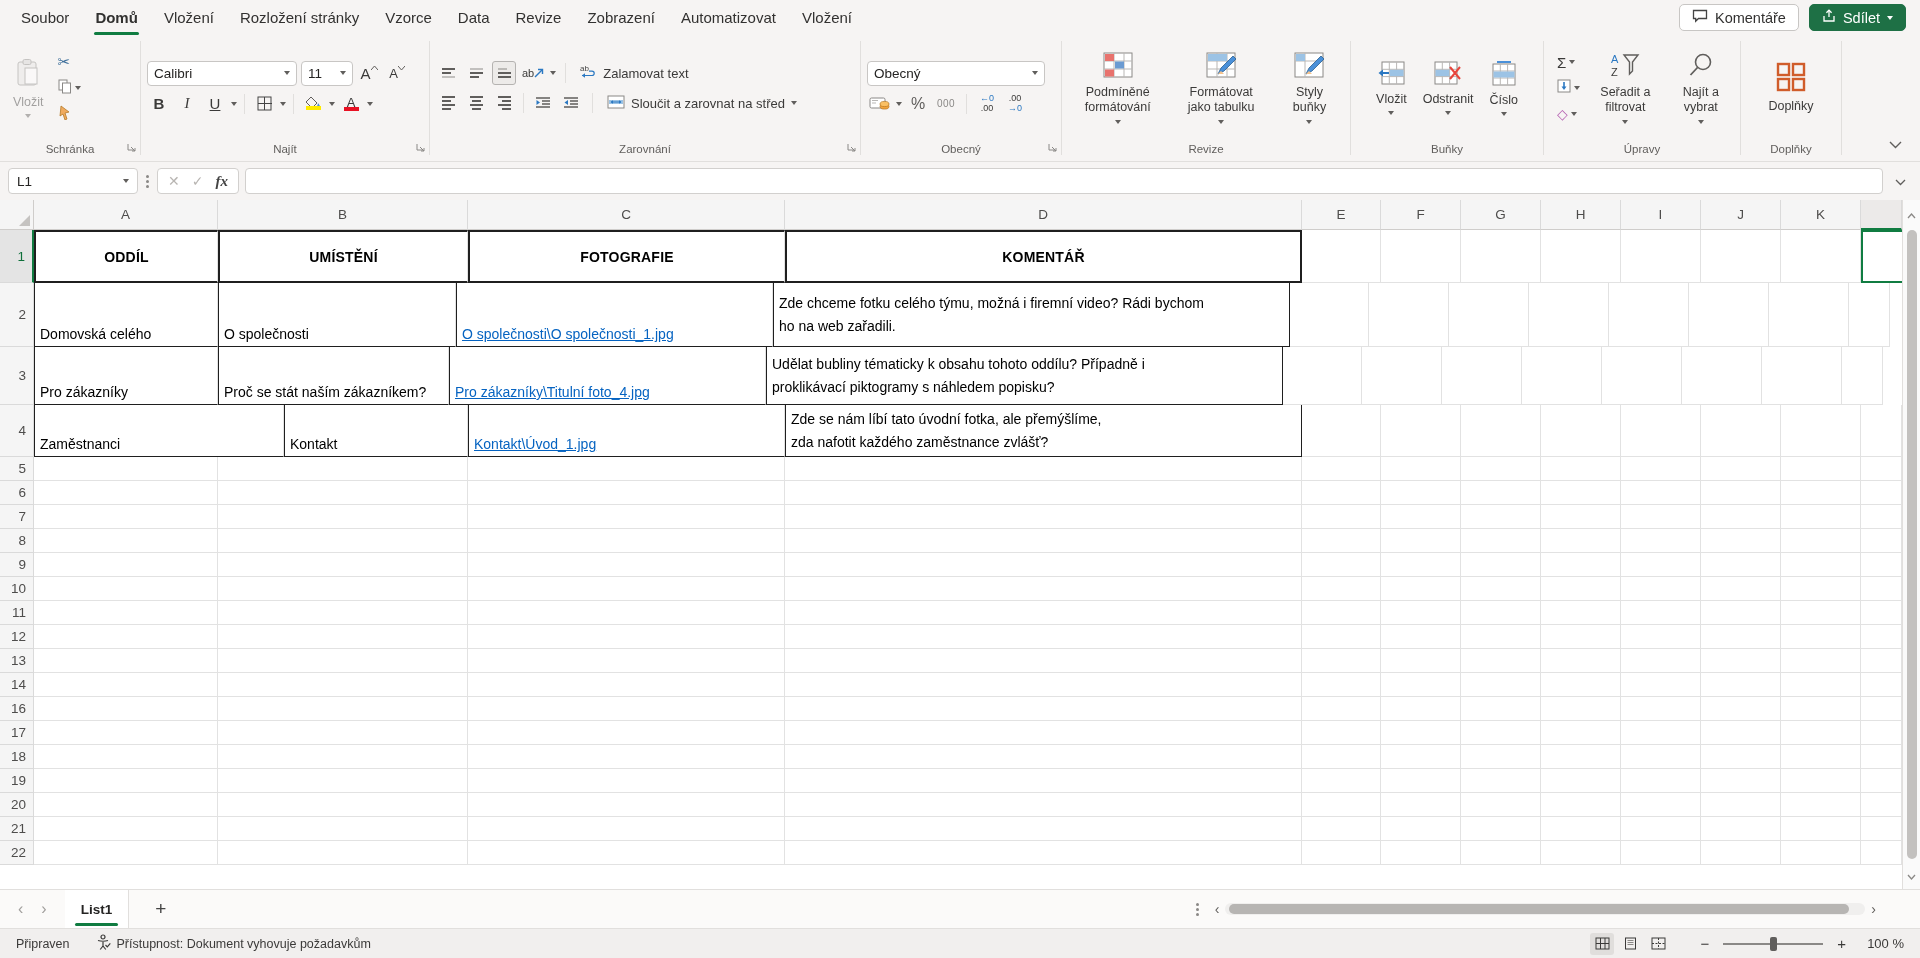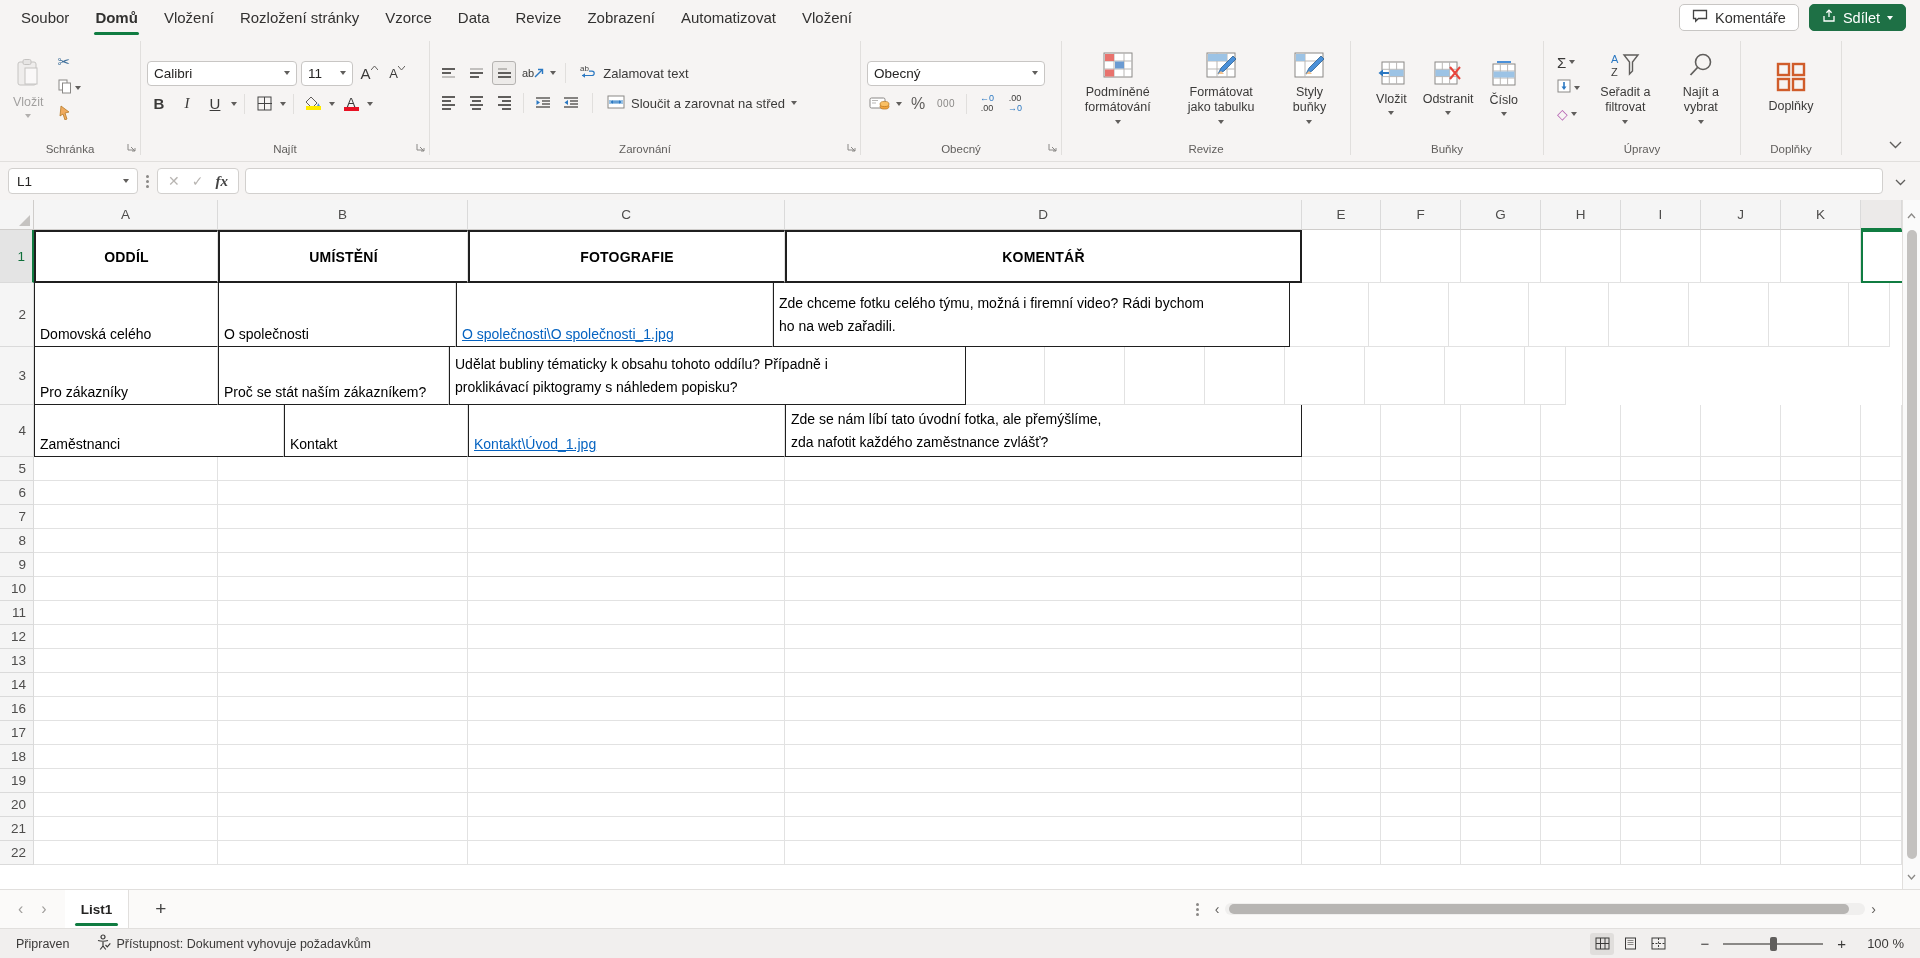--- a/index.html
+++ b/index.html
@@ -629,20 +629,23 @@
         <div class="c" style="width: 80px;"></div>
         <div class="c" style="width: 80px;"></div>
         <div class="c" style="width: 80px;"></div>
         <div class="c" style="width: 80px;"></div>
         <div class="c g-sliver" style="width: 41px;"></div>
       </div>
       <div class="g-row" style="height: 58px;">
         <div class="g-rowhdr">3</div>
         <div class="c plain bx" style="width: 184px;">Pro zákazníky</div>
         <div class="c plain bx" style="width: 231px;">Proč se stát naším zákazníkem?</div>
+        <div class="c link bx" style="width: 317px;">
+          <div class="lk">Pro zákazníky\Titulní foto_4.jpg</div>
+        </div>
         <div class="c comment bx bxr" style="width: 517px;">
           <div class="cl">Udělat bubliny tématicky k obsahu tohoto oddílu? Případně i</div>
           <div class="cl">proklikávací piktogramy s náhledem popisku?</div>
         </div>
         <div class="c" style="width: 79px;"></div>
         <div class="c" style="width: 80px;"></div>
         <div class="c" style="width: 80px;"></div>
         <div class="c" style="width: 80px;"></div>
         <div class="c" style="width: 80px;"></div>
         <div class="c" style="width: 80px;"></div>

